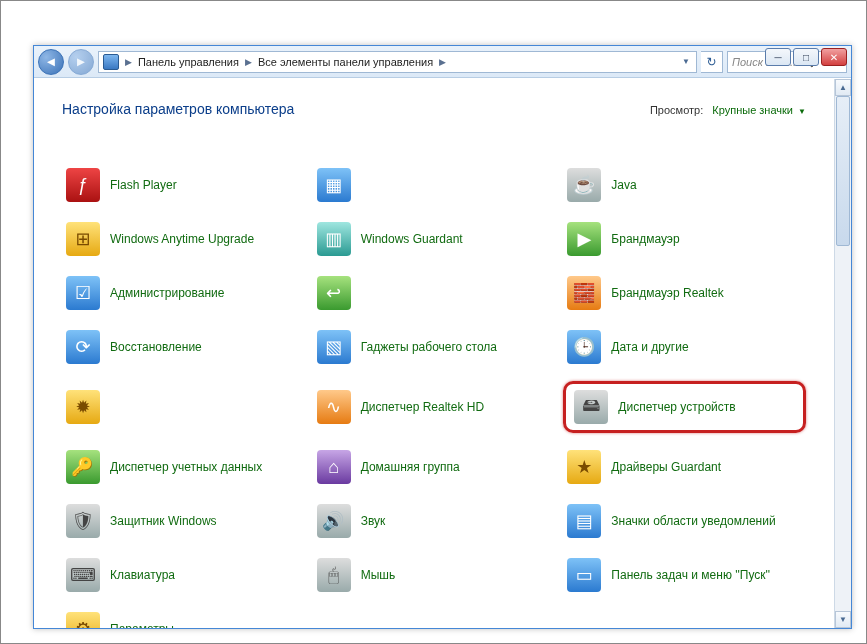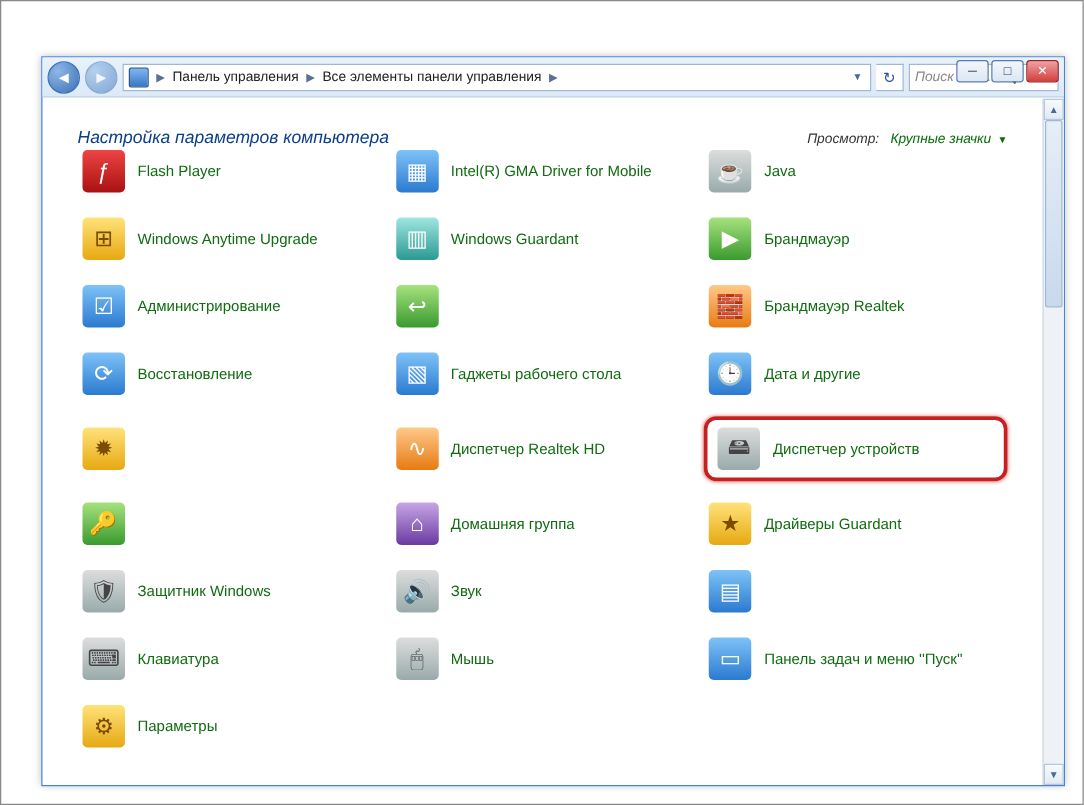--- a/index.html
+++ b/index.html
@@ -96,21 +96,21 @@
 .main {
   flex:1;
   padding: 22px 28px 8px 28px;
   position:relative;
   overflow:hidden;
 }
 .header-row {
   display:flex;
   justify-content:space-between;
   align-items:baseline;
-  font-style: italic;
+  margin-bottom: 48px;
 }
 .page-title {
   color:#0b3e8a;
   font-size: 14px;
 }
 .view-by {
   font-size:11px;
   color:#333;
 }
 .view-link {
@@ -224,21 +224,20 @@
           </span>
         </div>
       </div>
       <div class="grid" id="grid">
           <div class="item">
             <div class="icon ic-red">ƒ</div>
             <div class="label">Flash Player</div>
           </div>
           <div class="item">
             <div class="icon ic-blue">▦</div>
-            <div class="label">Intel(R) GMA Driver for Mobile</div>
           </div>
           <div class="item">
             <div class="icon ic-gray">☕</div>
             <div class="label">Java</div>
           </div>
           <div class="item">
             <div class="icon ic-yellow">⊞</div>
             <div class="label">Windows Anytime Upgrade</div>
           </div>
           <div class="item">
@@ -278,39 +277,41 @@
           <div class="item">
             <div class="icon ic-orange">∿</div>
             <div class="label">Диспетчер Realtek HD</div>
           </div>
           <div class="item highlighted">
             <div class="icon ic-gray">🖴</div>
             <div class="label">Диспетчер устройств</div>
           </div>
           <div class="item">
             <div class="icon ic-green">🔑</div>
+            <div class="label">Диспетчер учетных данных</div>
           </div>
           <div class="item">
             <div class="icon ic-purple">⌂</div>
             <div class="label">Домашняя группа</div>
           </div>
           <div class="item">
             <div class="icon ic-yellow">★</div>
             <div class="label">Драйверы Guardant</div>
           </div>
           <div class="item">
             <div class="icon ic-gray">🛡</div>
             <div class="label">Защитник Windows</div>
           </div>
           <div class="item">
             <div class="icon ic-gray">🔊</div>
             <div class="label">Звук</div>
           </div>
           <div class="item">
             <div class="icon ic-blue">▤</div>
+            <div class="label">Значки области уведомлений</div>
           </div>
           <div class="item">
             <div class="icon ic-gray">⌨</div>
             <div class="label">Клавиатура</div>
           </div>
           <div class="item">
             <div class="icon ic-gray">🖱</div>
             <div class="label">Мышь</div>
           </div>
           <div class="item">

